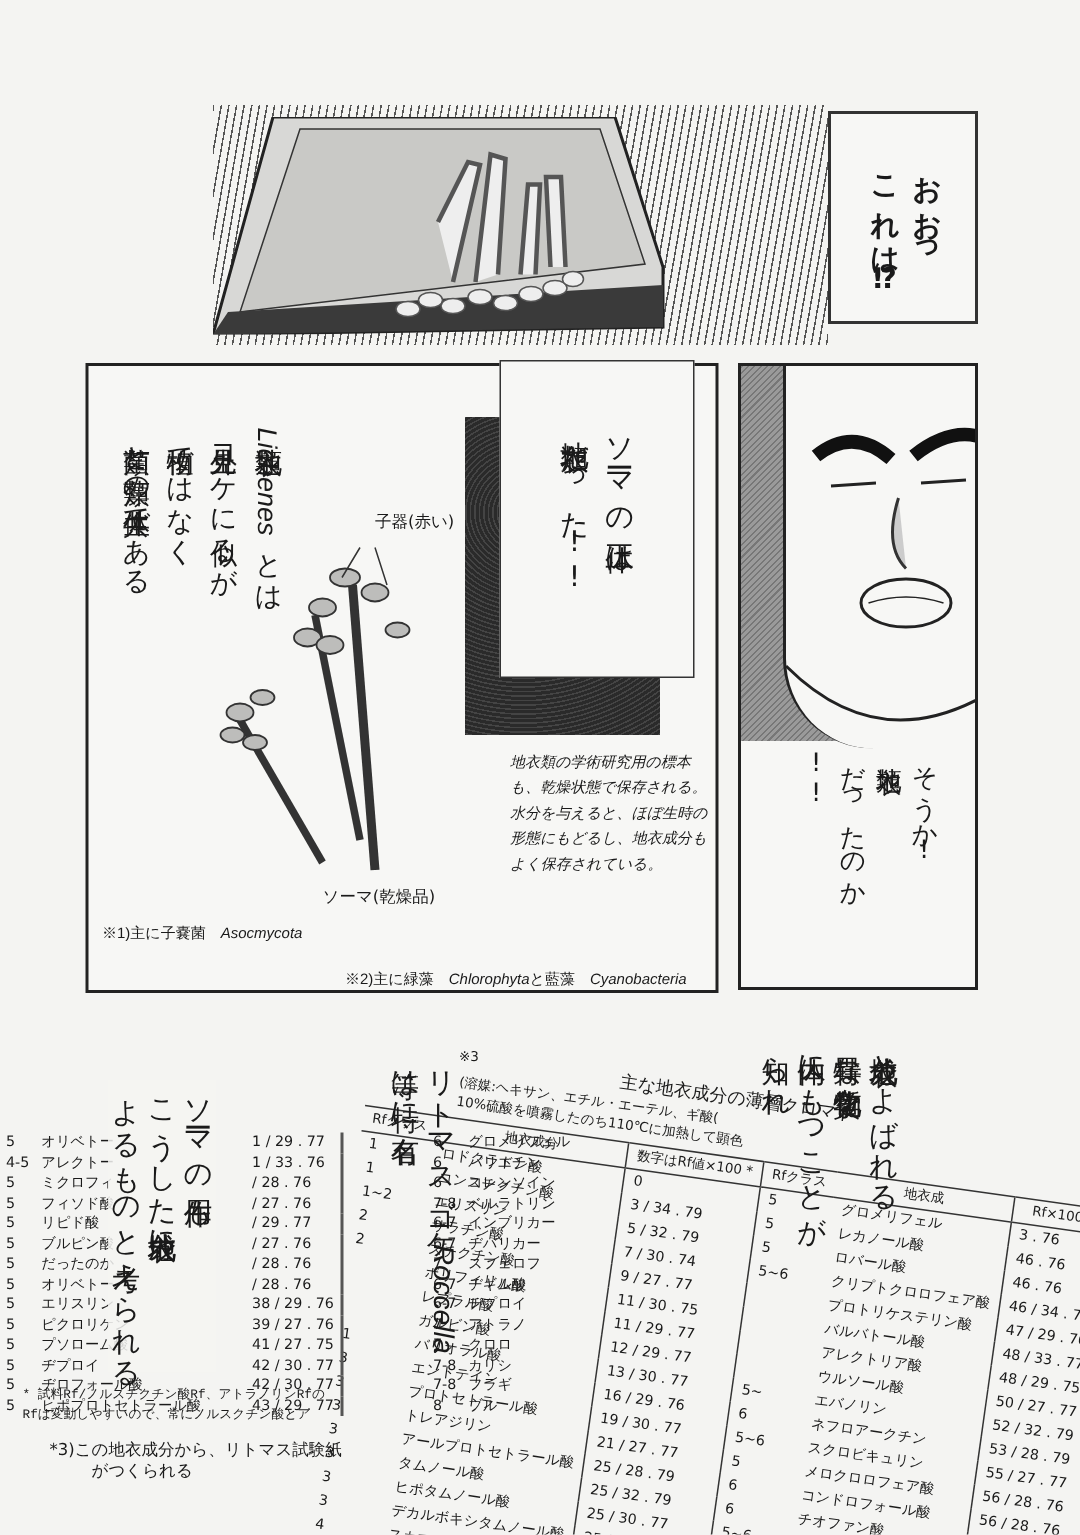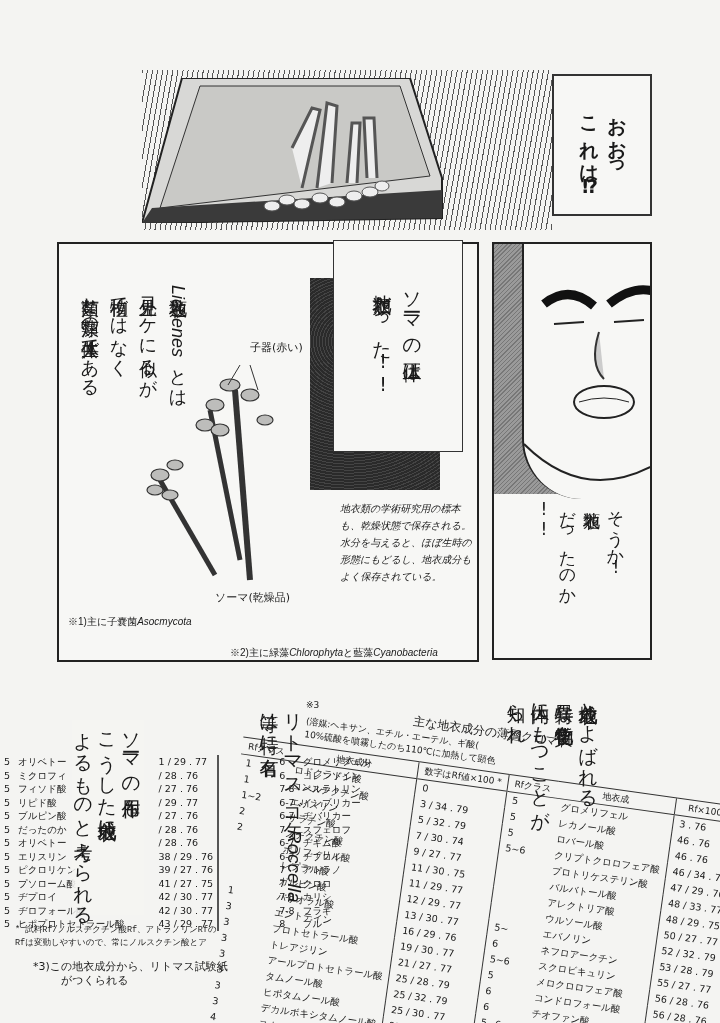--- a/index.html
+++ b/index.html
@@ -13,21 +13,21 @@
   .tray{position:absolute;left:142px;top:78px;width:320px;height:145px;}
   .balloon-top{position:absolute;left:552px;top:74px;width:100px;height:142px;background:#f7f7f5;border:2px solid #333;box-sizing:border-box;}
   .balloon-top .txt{position:absolute;right:18px;top:28px;font-size:19px;font-weight:bold;line-height:28px;letter-spacing:2px;}
   
   .caption-box{position:absolute;left:333px;top:240px;width:130px;height:212px;background:#f7f7f5;border:1.5px solid #333;box-sizing:border-box;}
   .caption-box .txt{position:absolute;right:34px;top:38px;font-size:19px;line-height:30px;letter-spacing:1px;}
   .dark-block{position:absolute;background:repeating-radial-gradient(circle at 30% 30%,#2a2a2a 0 2px,#444 2px 3px);}
   .intro{position:absolute;left:76px;top:285px;font-size:18px;line-height:29px;height:230px;}
   .hand{position:absolute;left:340px;top:500px;font-size:10px;line-height:17px;font-style:italic;font-family:"DejaVu Serif",serif;width:150px;}
   .note{position:absolute;font-size:10px;font-family:"Liberation Sans",sans-serif;}
-  .note i{font-style:italic;}
+  .note i{font-style:italic;padding-left:10px;}
   .face-panel{position:absolute;left:492px;top:242px;width:160px;height:418px;border:2px solid #222;box-sizing:border-box;background:#f7f7f5;overflow:hidden;}
   .face-bg{position:absolute;left:0;top:0;width:160px;height:250px;background:repeating-linear-gradient(135deg,#777 0 1px,#9a9a9a 1px 3px);}
   .face{position:absolute;left:28px;top:0;width:132px;height:255px;background:#f7f7f5;border-left:2px solid #222;border-radius:0 0 0 60px;}
   .sokatxt{position:absolute;left:38px;top:255px;font-size:17px;line-height:24px;height:150px;}
   
   .bottom-vert{position:absolute;font-size:19px;line-height:24px;}
   .table-rot{position:absolute;left:250px;top:690px;width:420px;transform:rotate(8deg);transform-origin:0 0;font-size:9.5px;font-family:"DejaVu Sans",sans-serif;}
   .table-rot .title{font-size:12px;text-align:center;margin-left:70px;}
   .table-rot .sub{font-size:9px;margin-left:60px;}
   .table-rot table{border-collapse:collapse;margin-top:4px;}
@@ -308,20 +308,27 @@
   <table style="border-collapse:collapse;">
       <tbody id="left-body">
         <tr>
           <td>5</td>
           <td>オリベトー</td>
           <td style="padding-left: 30px;">1 / 29 . 77</td>
           <td class="bar" style="padding-left: 60px;">6</td>
           <td>グロメリフェル</td>
         </tr>
         <tr>
+          <td>4-5</td>
+          <td>アレクトー</td>
+          <td style="padding-left: 30px;">1 / 33 . 76</td>
+          <td class="bar" style="padding-left: 60px;">6</td>
+          <td>バリエチン</td>
+        </tr>
+        <tr>
           <td>5</td>
           <td>ミクロフィ</td>
           <td style="padding-left: 30px;">/ 28 . 76</td>
           <td class="bar" style="padding-left: 60px;">6</td>
           <td>コレンソイン</td>
         </tr>
         <tr>
           <td>5</td>
           <td>フィソド酸</td>
           <td style="padding-left: 30px;">/ 27 . 76</td>

